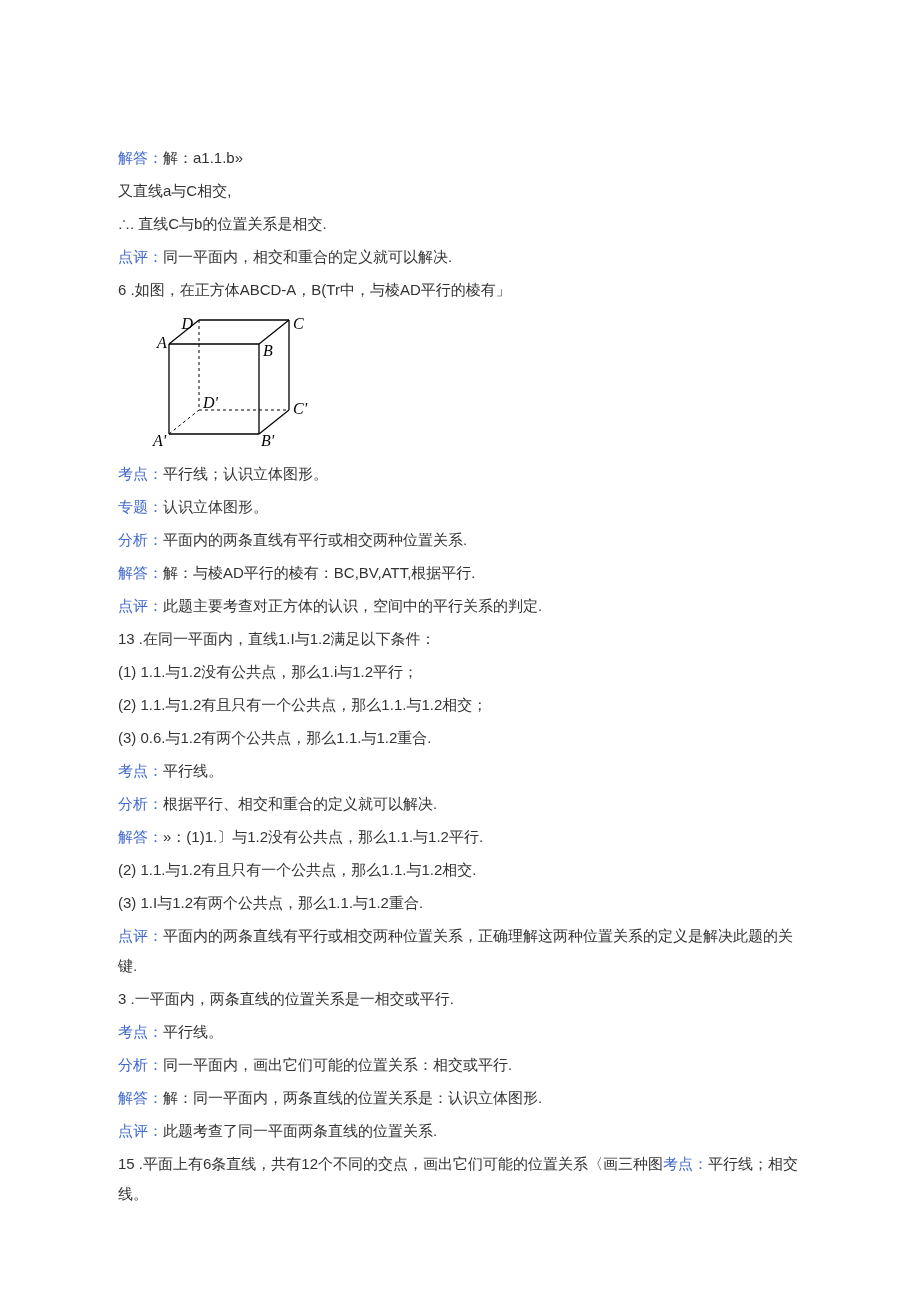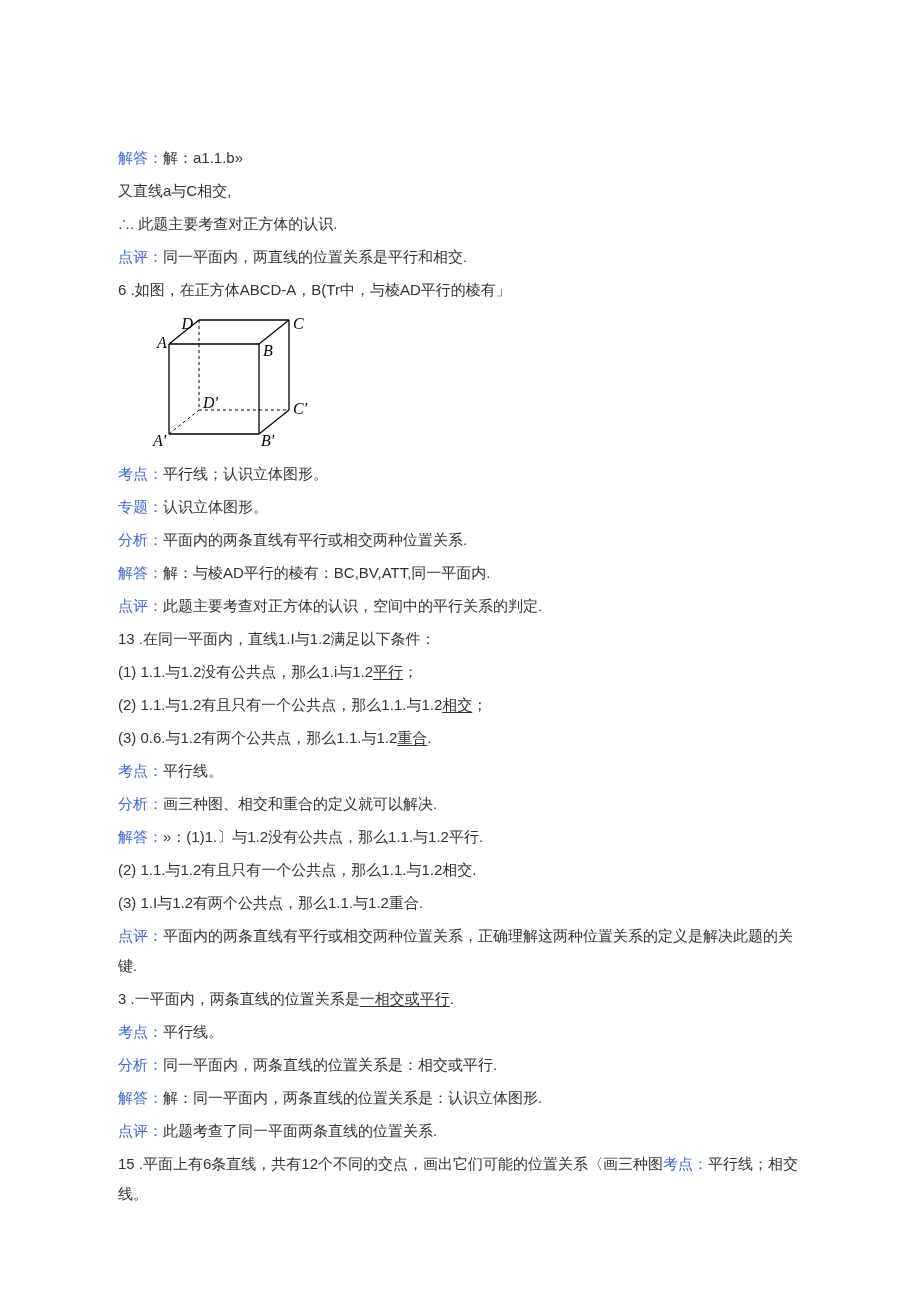--- a/index.html
+++ b/index.html
@@ -13,21 +13,20 @@
     width: 920px;
     box-sizing: border-box;
   }
   .label {
     color: #4169cc;
   }
   p {
     margin: 3px;
   }
   .underline {
-    text-decoration: underline;
     text-underline-offset: 2px;
   }
   .cube-container {
     padding: 4px 0 4px 36px;
   }
   svg {
     display: block;
   }
   .marker-text {
     font-family: "Times New Roman", serif;
@@ -36,22 +35,22 @@
   }
   .q15-inline-label {
     color: #4169cc;
   }
 </style>
 </head>
 <body>
 
 <p><span class="label">解答：</span><span>解：a1.1.b»</span></p>
 <p>又直线a与C相交,</p>
-<p>∴. 此题主要考查对正方体的认识.</p>
-<p><span class="label">点评：</span><span>同一平面内，两直线的位置关系是平行和相交.</span></p>
+<p>∴. 直线C与b的位置关系是相交.</p>
+<p><span class="label">点评：</span><span>同一平面内，相交和重合的定义就可以解决.</span></p>
 <p>6 .如图，在正方体ABCD-A，B(Tr中，与棱AD平行的棱有」</p>
 
 <div class="cube-container">
 <svg width="170" height="140" viewBox="0 0 170 140">
   <line x1="18" y1="32" x2="108" y2="32" stroke="#000" stroke-width="1.3"></line>
   <line x1="18" y1="32" x2="48" y2="8" stroke="#000" stroke-width="1.3"></line>
   <line x1="108" y1="32" x2="138" y2="8" stroke="#000" stroke-width="1.3"></line>
   <line x1="48" y1="8" x2="138" y2="8" stroke="#000" stroke-width="1.3"></line>
   <line x1="18" y1="32" x2="18" y2="122" stroke="#000" stroke-width="1.3"></line>
   <line x1="108" y1="32" x2="108" y2="122" stroke="#000" stroke-width="1.3"></line>
@@ -68,34 +67,34 @@
   <text x="52" y="96" class="marker-text">D'</text>
   <text x="142" y="102" class="marker-text">C'</text>
   <text x="2" y="134" class="marker-text">A'</text>
   <text x="110" y="134" class="marker-text">B'</text>
 </svg>
 </div>
 
 <p><span class="label">考点：</span><span>平行线；认识立体图形。</span></p>
 <p><span class="label">专题：</span><span>认识立体图形。</span></p>
 <p><span class="label">分析：</span><span>平面内的两条直线有平行或相交两种位置关系.</span></p>
-<p><span class="label">解答：</span><span>解：与棱AD平行的棱有：BC,BV,ATT,同一平面内.</span></p>
+<p><span class="label">解答：</span><span>解：与棱AD平行的棱有：BC,BV,ATT,根据平行.</span></p>
 <p><span class="label">点评：</span><span>此题主要考查对正方体的认识，空间中的平行关系的判定.</span></p>
 
 <p>13 .在同一平面内，直线1.I与1.2满足以下条件：</p>
 <p><span>(1)   1.1.与1.2没有公共点，那么1.i与1.2</span><span class="underline">平行</span><span>；</span></p>
 <p><span>(2)   1.1.与1.2有且只有一个公共点，那么1.1.与1.2</span><span class="underline">相交</span><span>；</span></p>
 <p><span>(3)   0.6.与1.2有两个公共点，那么1.1.与1.2</span><span class="underline">重合</span><span>.</span></p>
 
 <p><span class="label">考点：</span><span>平行线。</span></p>
-<p><span class="label">分析：</span><span>画三种图、相交和重合的定义就可以解决.</span></p>
+<p><span class="label">分析：</span><span>根据平行、相交和重合的定义就可以解决.</span></p>
 <p><span class="label">解答：</span><span>»：(1)1.〕与1.2没有公共点，那么1.1.与1.2平行.</span></p>
 <p>(2)   1.1.与1.2有且只有一个公共点，那么1.1.与1.2相交.</p>
 <p>(3)   1.I与1.2有两个公共点，那么1.1.与1.2重合.</p>
 <p><span class="label">点评：</span><span>平面内的两条直线有平行或相交两种位置关系，正确理解这两种位置关系的定义是解决此题的关键.</span></p>
 
 <p><span>3 .一平面内，两条直线的位置关系是</span><span class="underline">一相交或平行</span><span>.</span></p>
 <p><span class="label">考点：</span><span>平行线。</span></p>
-<p><span class="label">分析：</span><span>同一平面内，两条直线的位置关系是：相交或平行.</span></p>
+<p><span class="label">分析：</span><span>同一平面内，画出它们可能的位置关系：相交或平行.</span></p>
 <p><span class="label">解答：</span><span>解：同一平面内，两条直线的位置关系是：认识立体图形.</span></p>
 <p><span class="label">点评：</span><span>此题考查了同一平面两条直线的位置关系.</span></p>
 
 <p><span>15 .平面上有6条直线，共有12个不同的交点，画出它们可能的位置关系〈画三种图</span><span class="q15-inline-label">考点：</span><span>平行线；相交线。</span></p>
 
 </body></html>

